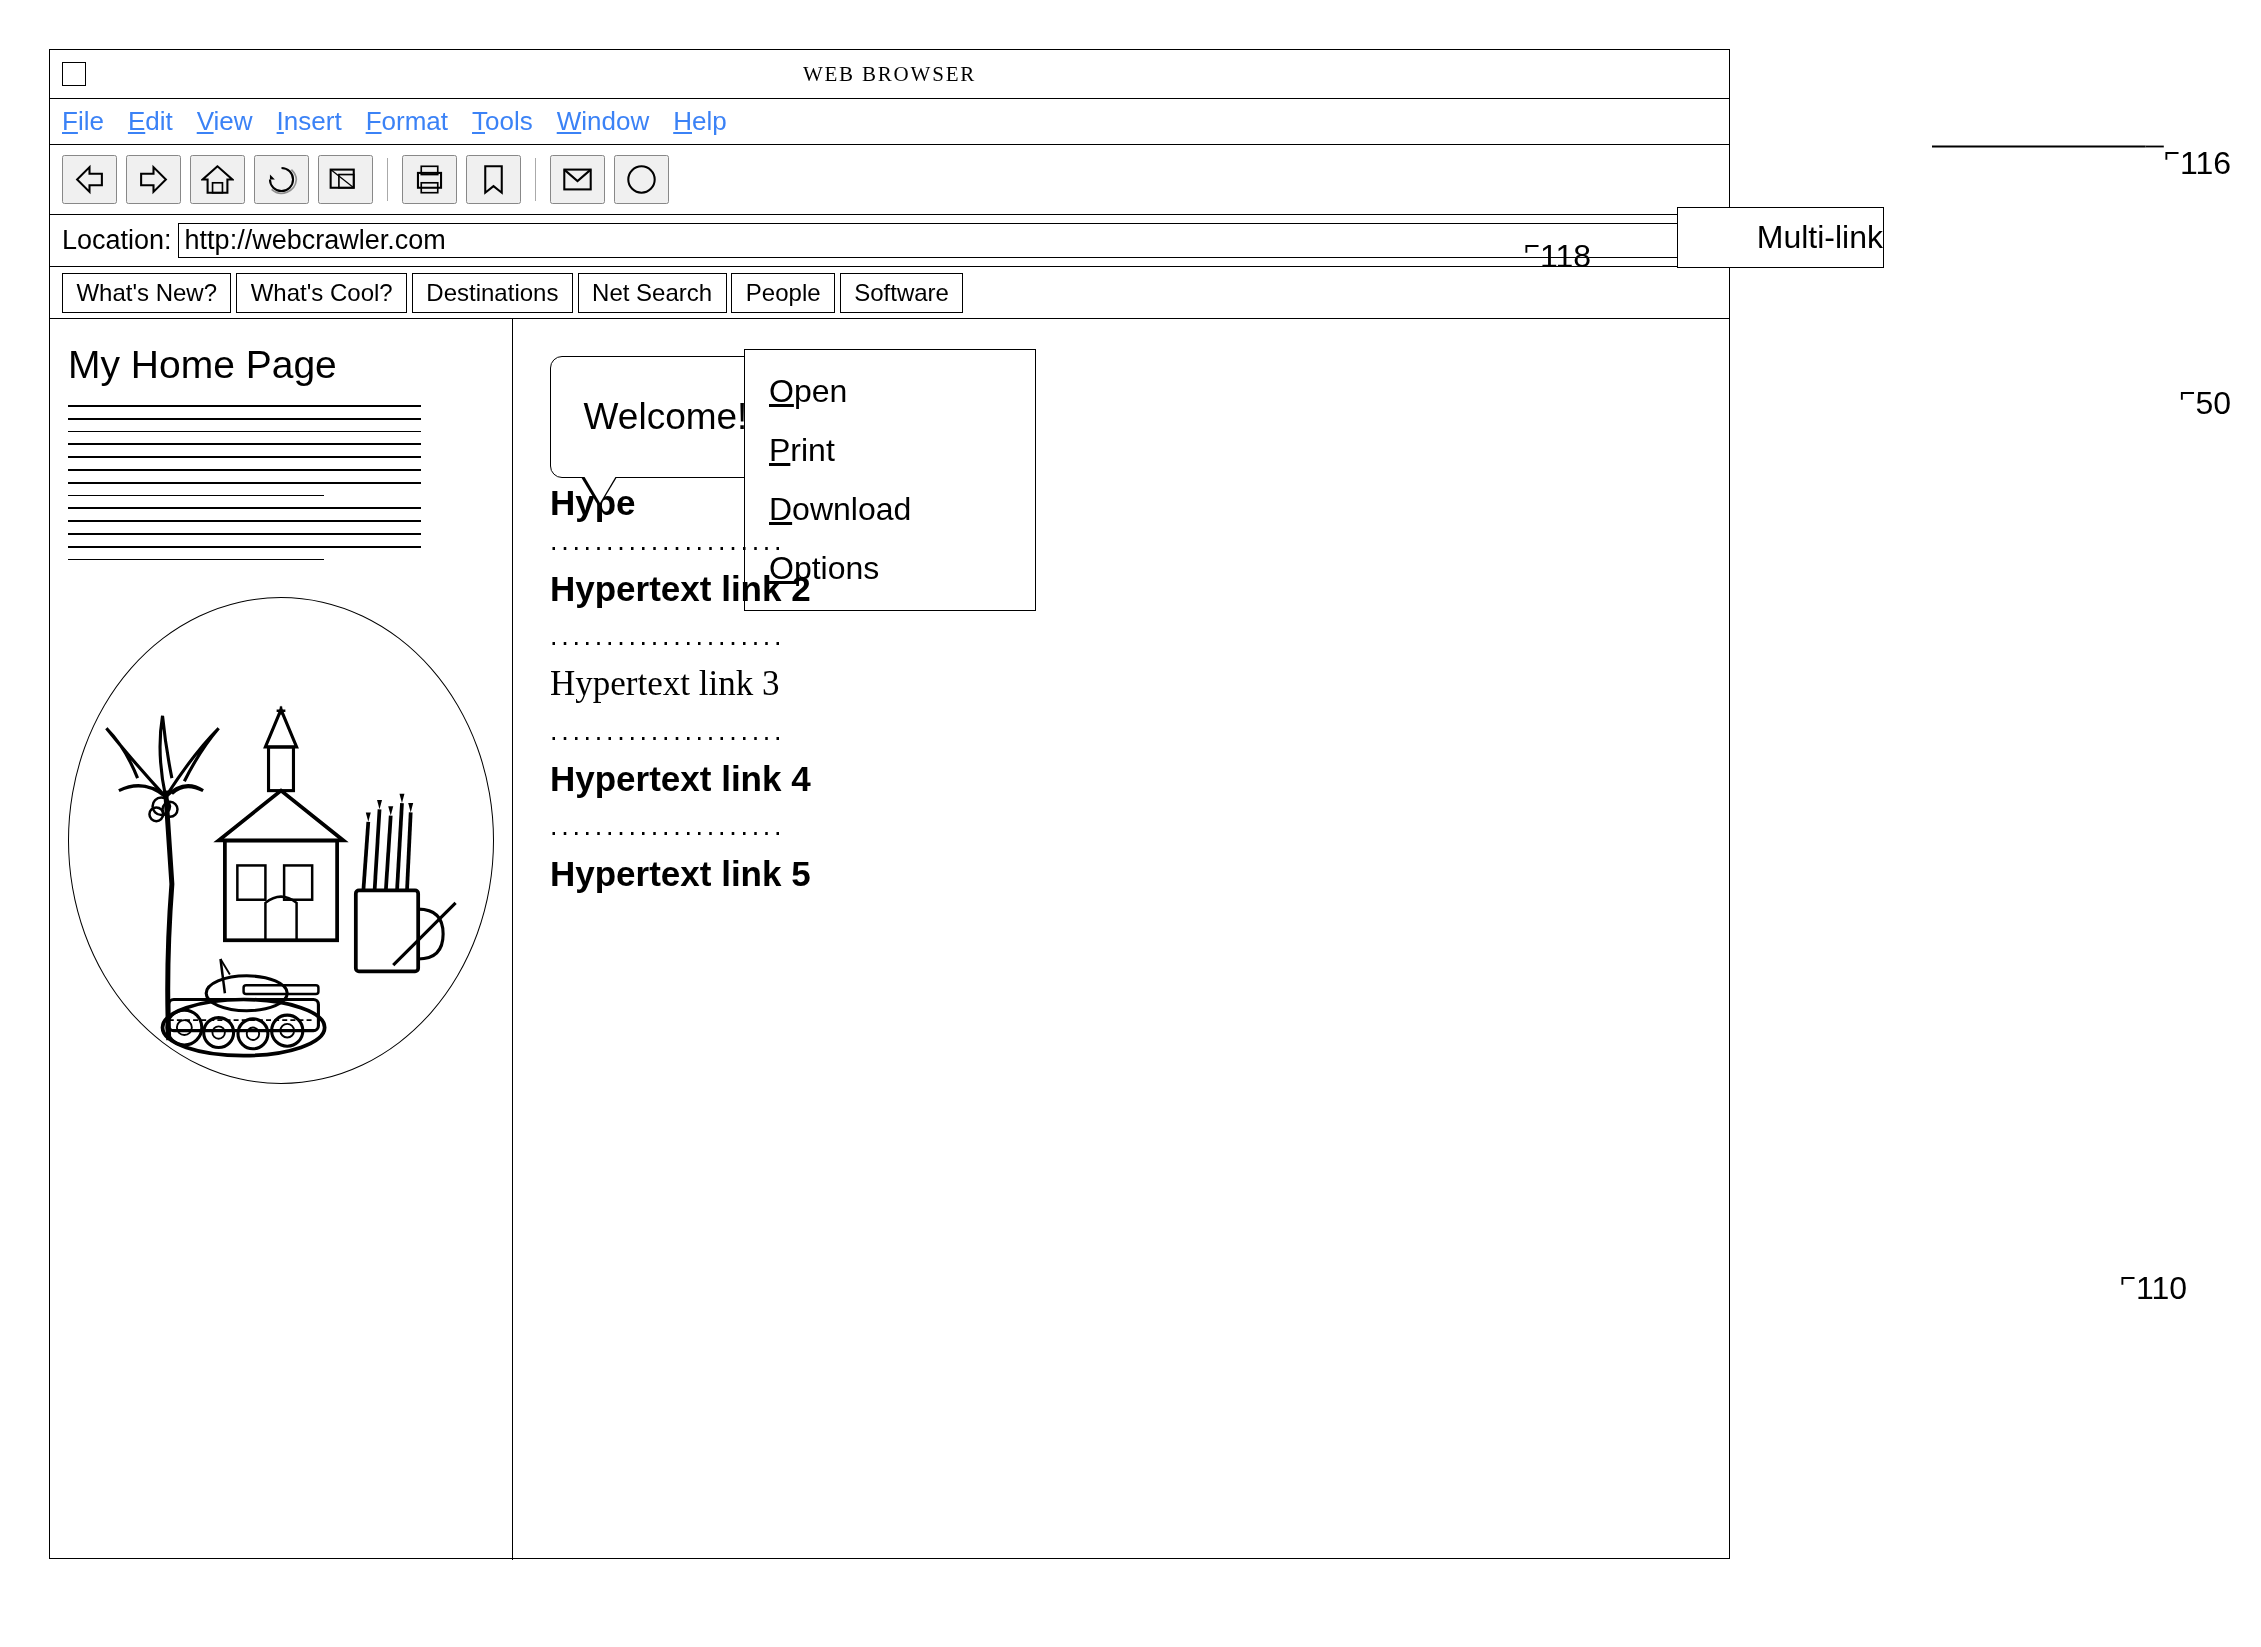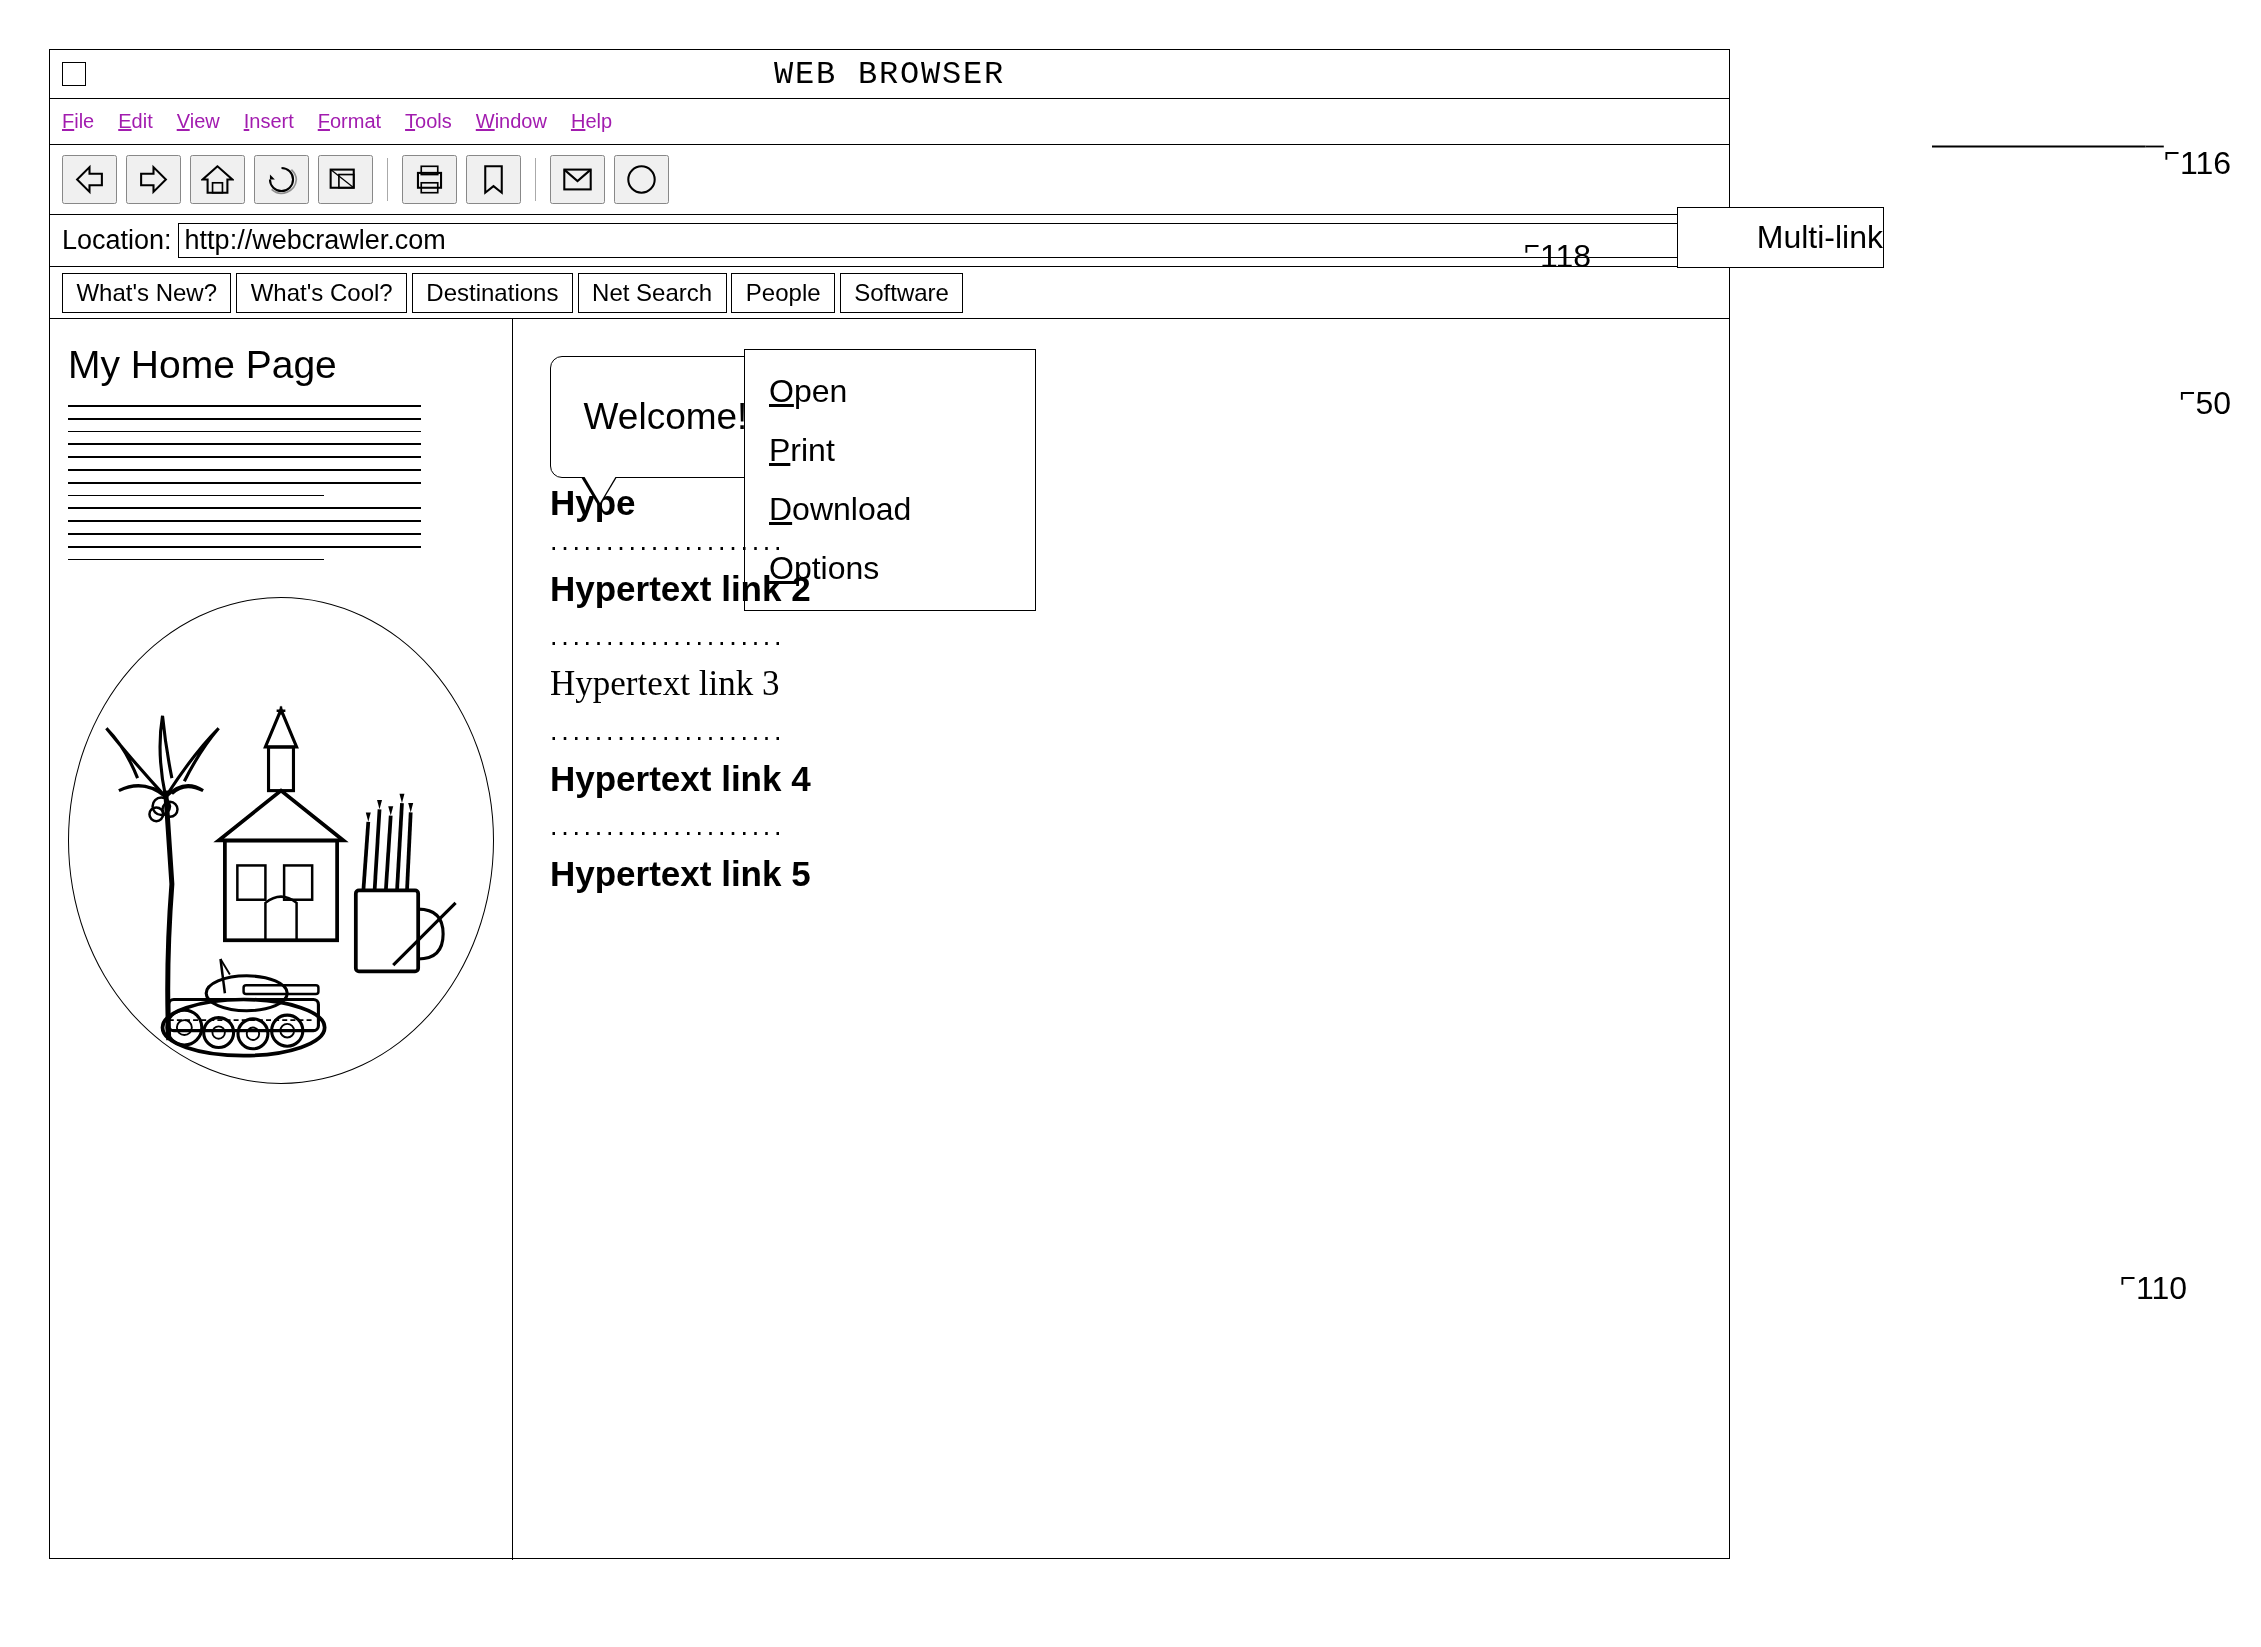--- a/index.html
+++ b/index.html
@@ -28,22 +28,22 @@
       background: #fff;
       border-bottom: 1.2px solid #000;
       display: flex;
       align-items: center;
       justify-content: center;
       height: 49px;
       position: relative;
     }
 
     .title-bar-title {
-      font-family: Liberation Mono, monospace;
-      font-size: 32px;
+      font-family: Liberation Serif, serif;
+      font-size: 21px;
       font-weight: normal;
       letter-spacing: 1.8px;
     }
 
     .title-bar-close {
       position: absolute;
       left: 12px;
       top: 50%;
       transform: translateY(-50%);
       width: 24px;
@@ -57,24 +57,24 @@
       display: flex;
       align-items: center;
       border-bottom: 1.2px solid #000;
       height: 46px;
       padding: 0 12px;
       gap: 24px;
     }
 
     .menu-item {
       font-family: Arial, sans-serif;
-      font-size: 20px;
+      font-size: 26px;
       cursor: pointer;
       text-decoration: none;
-      color: #a21caf;
+      color: #3b82f6;
     }
 
     .menu-item .underline-char {
       text-decoration: underline;
     }
 
     
     .toolbar {
       display: flex;
       align-items: center;

